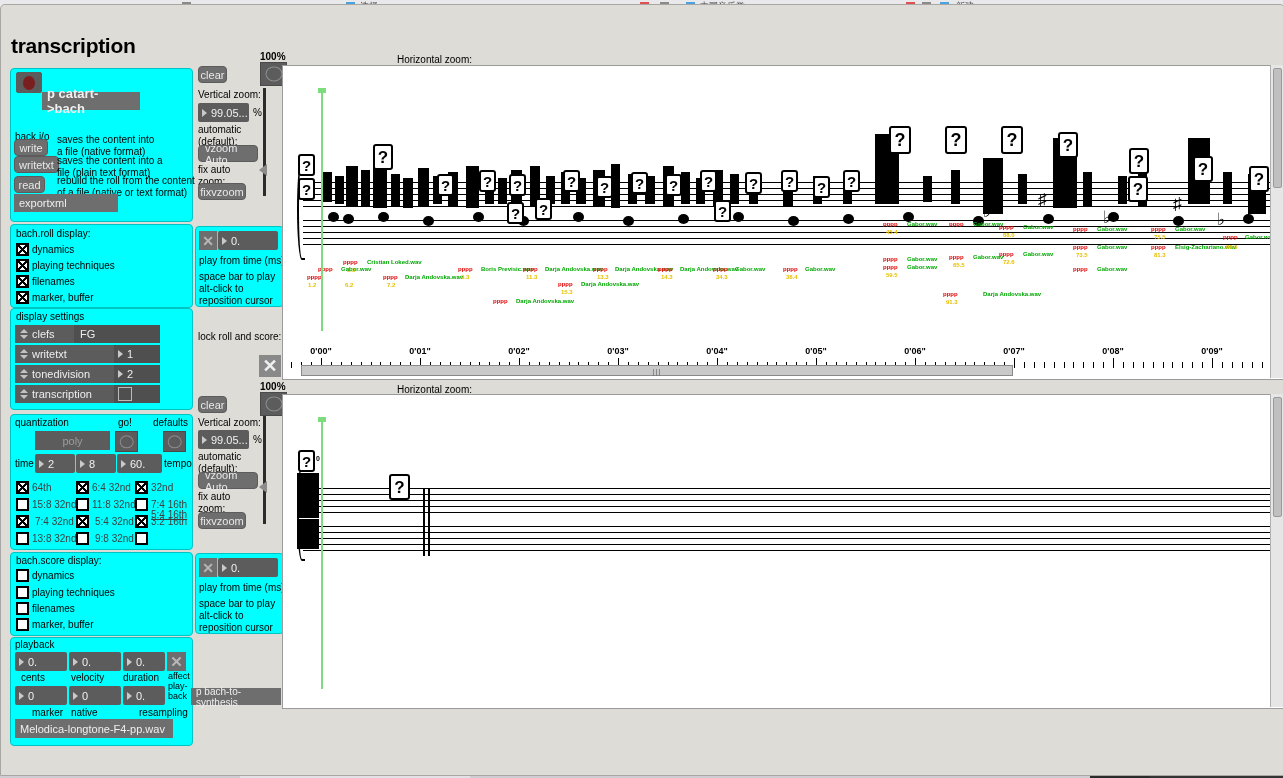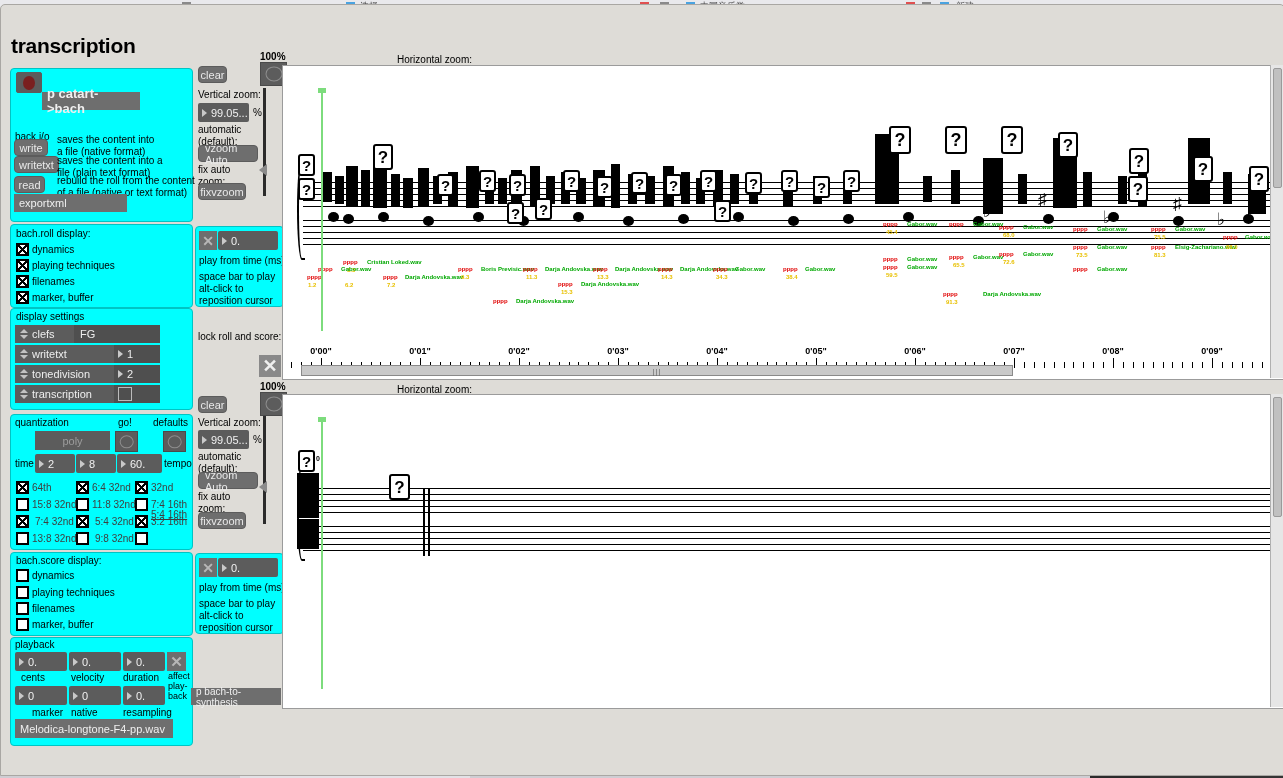--- a/index.html
+++ b/index.html
@@ -147,21 +147,21 @@
 a file (native format)</div>
 
       <div class="btn" style="left:13px;top:130px;width:45px;height:17px;justify-content:center;">writetxt</div>
       <div class="lbl" style="left:56px;top:129px;">saves the content into a
 file (plain text format)</div>
 
       <div class="btn" style="left:13px;top:150px;width:31px;height:17px;justify-content:center;">read</div>
       <div class="lbl" style="left:56px;top:149px;">rebuild the roll from the content
 of a file (native or text format)</div>
 
-      <div class="msg" style="left:13px;top:168px;width:113px;height:18px;">exportxml</div>
+      <div class="msg" style="left:13px;top:168px;width:104px;height:18px;">exportxml</div>
 
       <div class="cyan" style="left:9px;top:198px;width:181px;height:82px;"></div>
       <div class="lbl" style="left:15px;top:202px;">bach.roll display:</div>
       <div class="cb on" style="left:15px;top:217px;"></div>
       <div class="lbl" style="left:31px;top:218px;">dynamics</div>
       <div class="cb on" style="left:15px;top:233px;"></div>
       <div class="lbl" style="left:31px;top:234px;">playing techniques</div>
       <div class="cb on" style="left:15px;top:249px;"></div>
       <div class="lbl" style="left:31px;top:250px;">filenames</div>
       <div class="cb on" style="left:15px;top:265px;"></div>
@@ -308,21 +308,21 @@
       <div class="numbox" style="left:68px;top:660px;width:52px;height:19px;">
         <span class="tri"></span>
         <span>0</span>
       </div>
       <div class="numbox" style="left:122px;top:660px;width:42px;height:19px;">
         <span class="tri"></span>
         <span>0.</span>
       </div>
       <div class="lbl" style="left:31px;top:681px;">marker</div>
       <div class="lbl" style="left:70px;top:681px;">native</div>
-      <div class="lbl" style="left:122px;top:681px;">resampling</div>
+      <div class="lbl" style="left:138px;top:681px;">resampling</div>
 
       <div class="msg" style="left:14px;top:693px;width:158px;height:19px;">Melodica-longtone-F4-pp.wav</div>
 
       <div class="btn" style="left:197px;top:40px;width:29px;height:17px;justify-content:center;">clear</div>
       <div class="lbl" style="left:197px;top:63px;">Vertical zoom:</div>
       <div class="numbox" style="left:197px;top:77px;width:51px;height:19px;">
         <span class="tri"></span>
         <span>99.05...</span>
       </div>
       <div class="lbl" style="left:252px;top:81px;">%</div>

